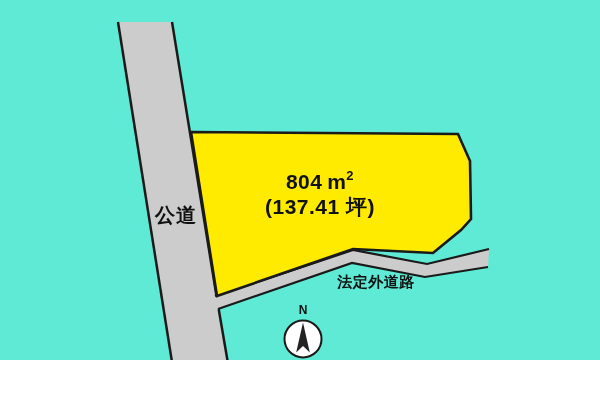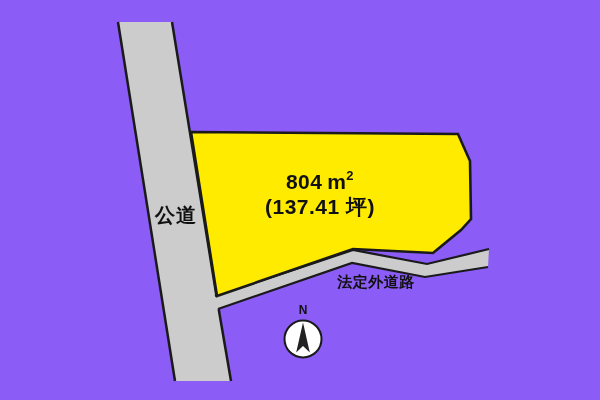--- a/index.html
+++ b/index.html
@@ -1,19 +1,19 @@
 <!DOCTYPE html>
 <html lang="ja"><head>
 <meta charset="utf-8">
 <style>
   html,body{margin:0;padding:0;background:#fff;}
   #scene{
     position:relative;
-    width:600px;height:400px;
-    background:#8b5cf6;
+    width:600px;height:360px;
+    background:#5eead4;
     overflow:hidden;
     font-family:"Liberation Sans","DejaVu Sans",sans-serif;
     color:#111;
   }
   #scene svg{position:absolute;left:0;top:0;}
   .label{position:absolute;font-weight:bold;color:#111;white-space:nowrap;}
   .area-label{
     position:absolute;left:220px;top:169px;width:200px;
     text-align:center;font-weight:bold;color:#111;
     font-size:21px;line-height:25px;letter-spacing:0.5px;

